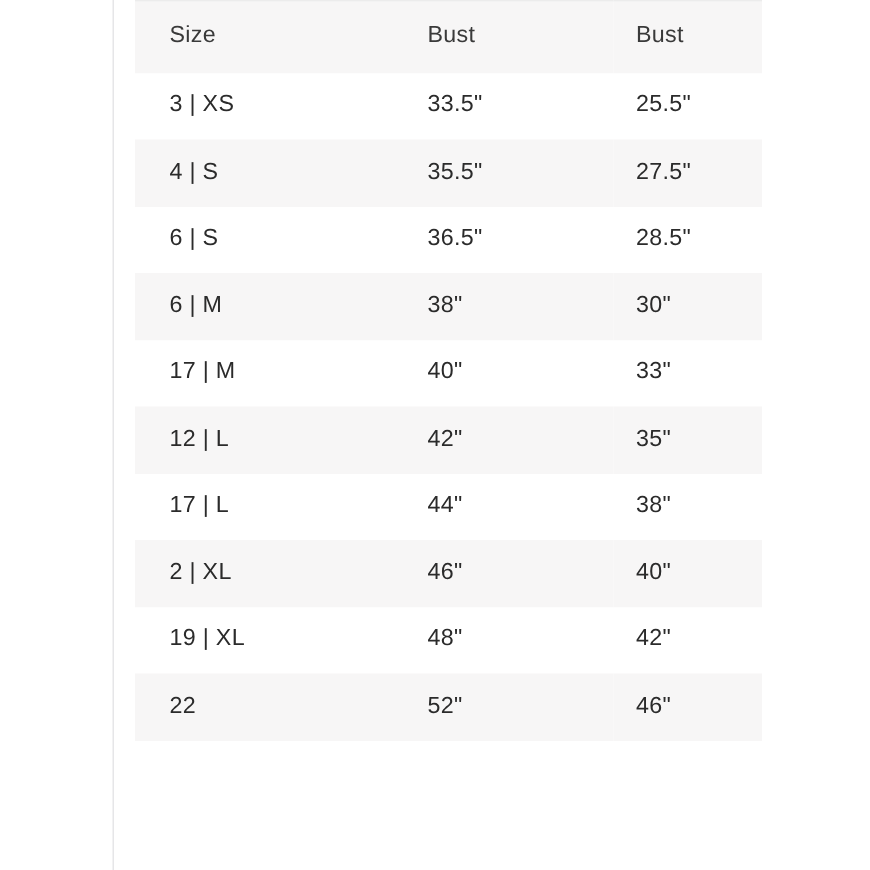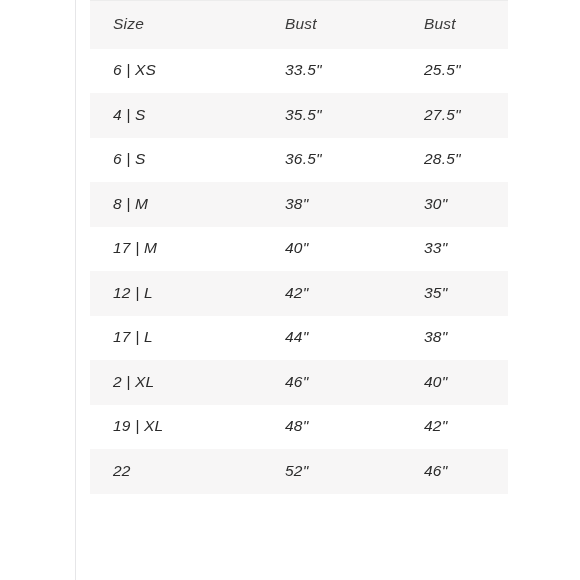--- a/index.html
+++ b/index.html
@@ -53,21 +53,20 @@
     padding: 0;
     margin: 16px;
     text-align: left;
     vertical-align: middle;
     font-weight: 400;
     font-size: 15.5px;
     line-height: 1.2;
     color: #2b2b2b;
     letter-spacing: 0.2px;
     white-space: nowrap;
-    font-style: italic;
   }
 
   
   col.col-size  { width: 172px; }
   col.col-bust  { width: 147px; }
   col.col-waist { width: 99px;  }
 
   #size-table th.c-size,
   #size-table td.c-size   { padding-left: 23px; }
   #size-table th.c-bust,
@@ -105,36 +104,36 @@
     </colgroup>
     <thead>
       <tr>
         <th class="c-size">Size</th>
         <th class="c-bust">Bust</th>
         <th class="c-waist">Bust</th>
       </tr>
     </thead>
     <tbody id="table-body">
         <tr>
-          <td class="c-size">6 | XS</td>
+          <td class="c-size">3 | XS</td>
           <td class="c-bust">33.5"</td>
           <td class="c-waist">25.5"</td>
         </tr>
         <tr>
           <td class="c-size">4 | S</td>
           <td class="c-bust">35.5"</td>
           <td class="c-waist">27.5"</td>
         </tr>
         <tr>
           <td class="c-size">6 | S</td>
           <td class="c-bust">36.5"</td>
           <td class="c-waist">28.5"</td>
         </tr>
         <tr>
-          <td class="c-size">8 | M</td>
+          <td class="c-size">6 | M</td>
           <td class="c-bust">38"</td>
           <td class="c-waist">30"</td>
         </tr>
         <tr>
           <td class="c-size">17 | M</td>
           <td class="c-bust">40"</td>
           <td class="c-waist">33"</td>
         </tr>
         <tr>
           <td class="c-size">12 | L</td>

